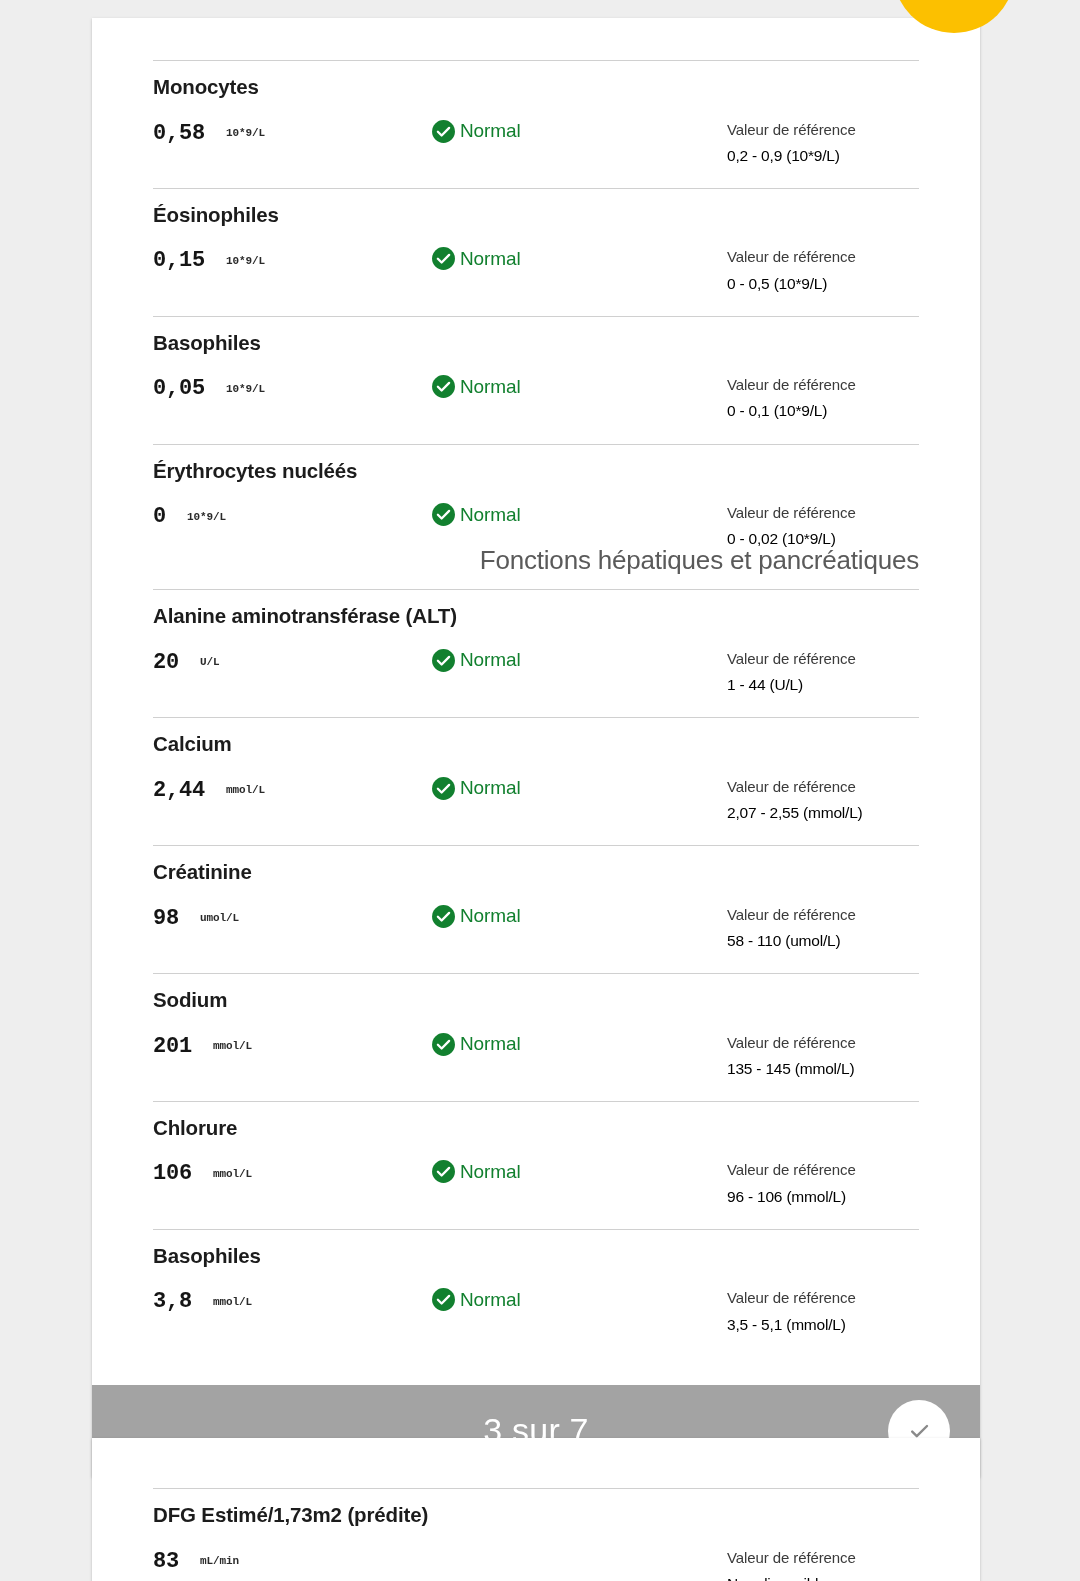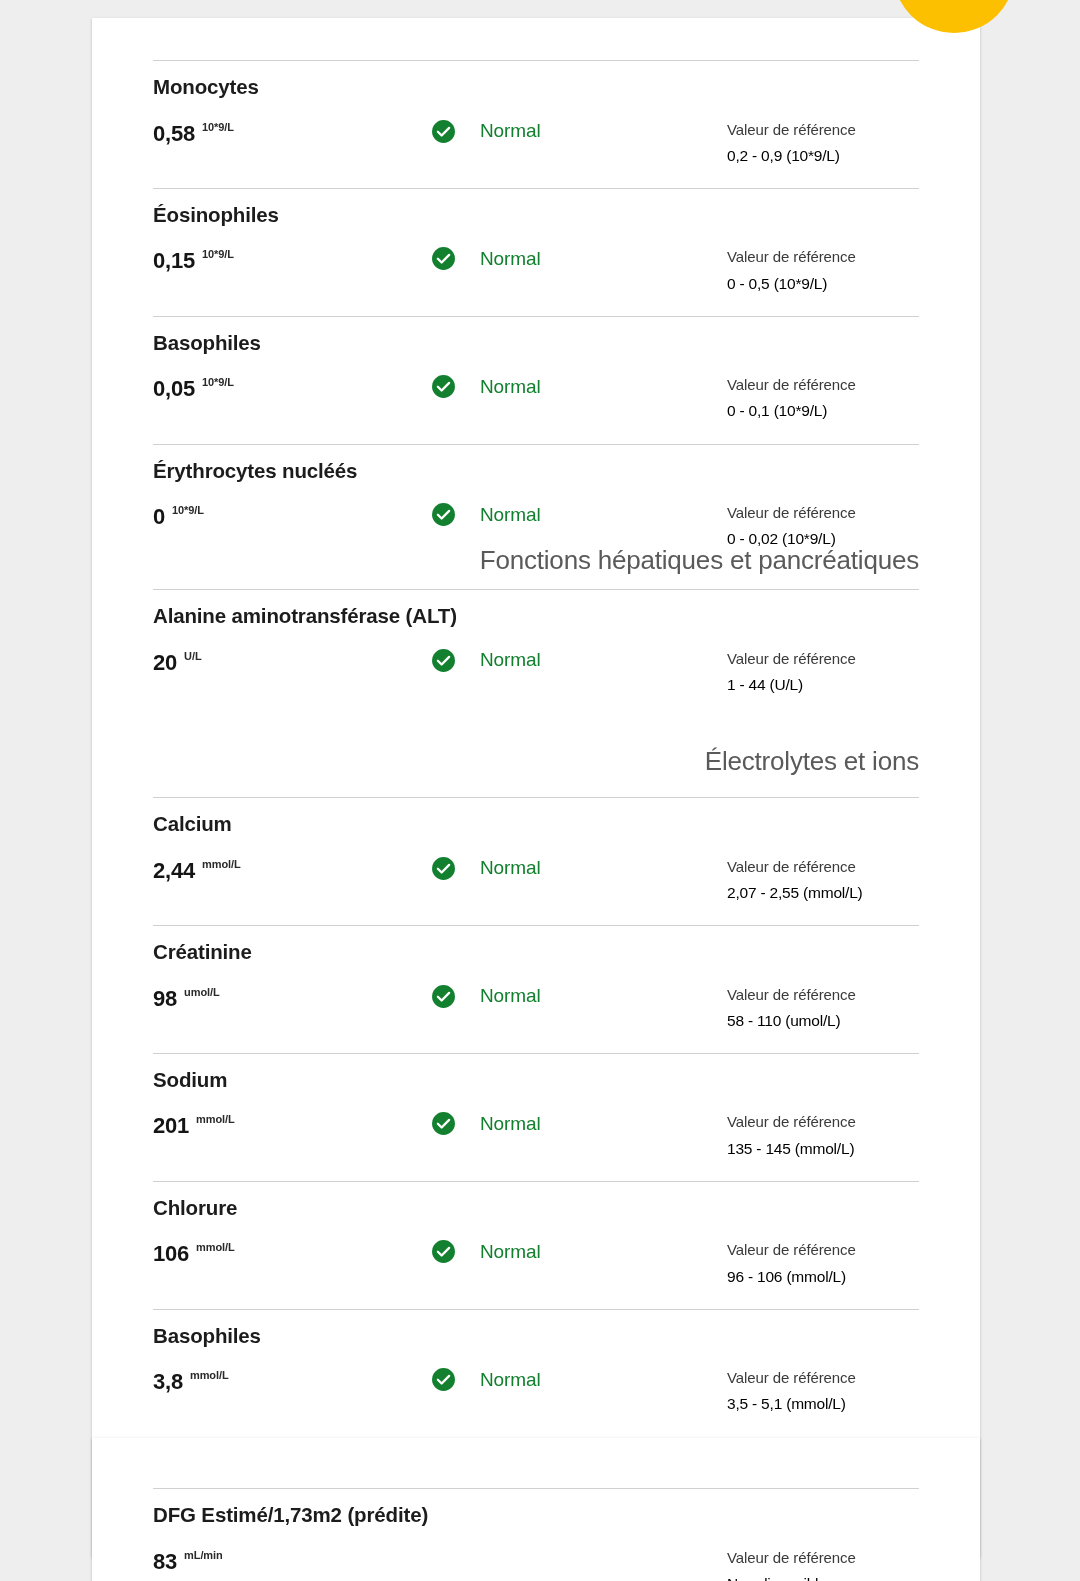--- a/index.html
+++ b/index.html
@@ -72,43 +72,44 @@
     align-items: flex-start;
     padding-top: 20px;
     padding-bottom: 22px;
     min-height: 74px;
   }
 
   .col-value {
     width: 278px;
     flex: 0 0 278px;
     display: flex;
-    align-items: flex-start;
-    gap: 7px;
+    align-items: center;
+    gap: 21px;
     padding-top: 2px;
+    font-family: Liberation Mono, monospace;
   }
   .val-num {
     font-size: 22px;
     font-weight: bold;
     color: #151515;
     letter-spacing: -0.2px;
   }
   .val-unit {
     font-size: 11px;
     font-weight: bold;
     color: #2a2a2a;
     letter-spacing: -0.1px;
   }
 
   .col-status {
     width: 296px;
     flex: 0 0 296px;
     display: flex;
     align-items: center;
-    gap: 24px;
+    gap: 4px;
     padding-top: 0px;
   }
   .status-icon {
     width: 25px;
     height: 25px;
     flex: 0 0 25px;
     display: block;
   }
   .status-text {
     font-size: 19px;
@@ -290,21 +291,20 @@
                 <path d="M6.6 12.3l3.6 3.6 7.2-7.4" fill="none" stroke="#ffffff" stroke-width="2.2" stroke-linecap="round" stroke-linejoin="round"></path>
               </svg>
               <span class="status-text">Normal</span>
             </div>
             <div class="col-ref">
               <div class="ref-label">Valeur de référence</div>
               <div class="ref-value">1 - 44 (U/L)</div>
             </div>
           </div>
         </div>
-        <div class="section-heading spaced">Électrolytes et ions</div>
         <div class="divider"></div>
         <div class="row">
           <div class="row-name">Calcium</div>
           <div class="row-grid">
             <div class="col-value">
               <span class="val-num">2,44</span>
               <span class="val-unit">mmol/L</span>
             </div>
             <div class="col-status">
               <svg class="status-icon" viewBox="0 0 24 24">

